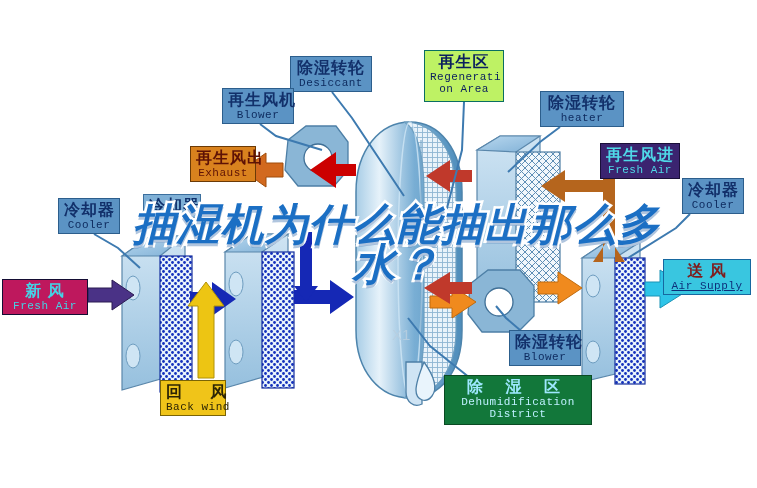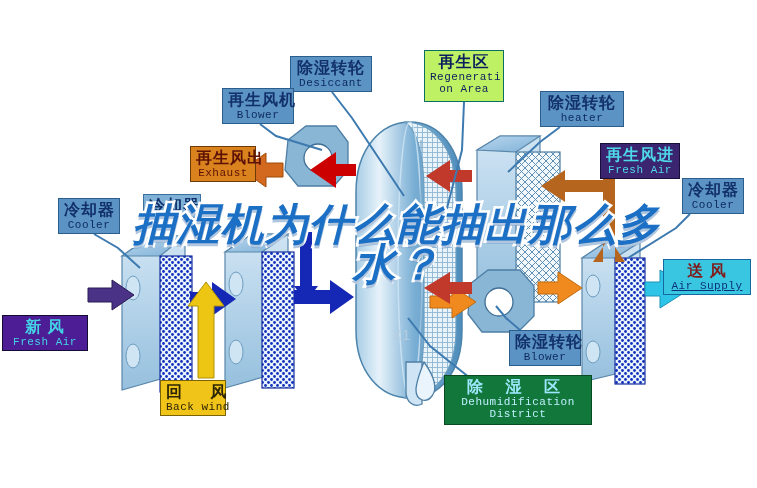--- a/index.html
+++ b/index.html
@@ -23,21 +23,21 @@
   .lbl-teal .en{color:#0a1f5e;}
 
   .lbl-orange{background:#d9821e;border-color:#6b3a06;}
   .lbl-orange .cn{color:#5e1205;}
   .lbl-orange .en{color:#5e1205;}
 
   .lbl-purple{background:#3b2470;border-color:#1a0f39;}
   .lbl-purple .cn{color:#4fd8e8;}
   .lbl-purple .en{color:#4fd8e8;}
 
-  .lbl-navy{background:#4c1d95;border-color:#140d33;margin-top:36px;}
+  .lbl-navy{background:#be185d;border-color:#140d33;}
   .lbl-navy .cn{color:#44d3e6;}
   .lbl-navy .en{color:#44d3e6;}
 
   .lbl-cyan{background:#39c6e0;border-color:#1668a0;}
   .lbl-cyan .cn{color:#7f1d1d;}
   .lbl-cyan .en{color:#0d2f7a;text-decoration:underline;}
 
   .lbl-green{background:#12773a;border-color:#0a4a23;}
   .lbl-green .cn{color:#9ee8ff;letter-spacing:9px;}
   .lbl-green .en{color:#bff0ff;}

